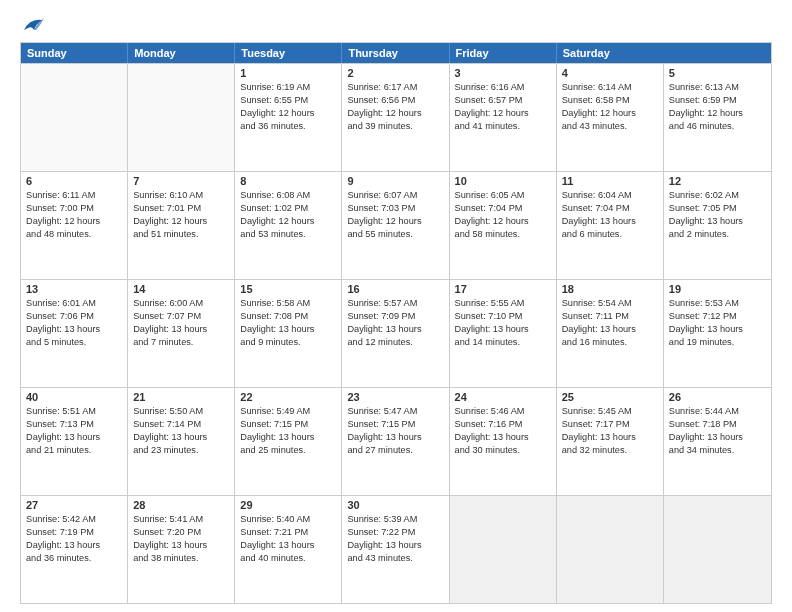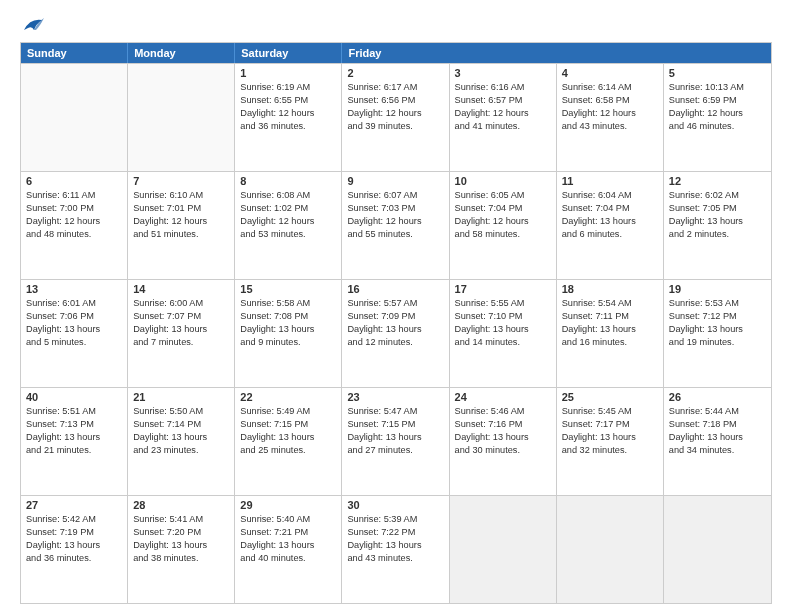--- a/index.html
+++ b/index.html
@@ -128,22 +128,24 @@
     <div class="title-section">
       <div class="calendar-title"></div>
       <div class="calendar-subtitle"></div>
     </div>
   </div>
 
   <div class="calendar">
     <div class="cal-header-row">
     <div class="cal-header-cell">Sunday</div>
         <div class="cal-header-cell">Monday</div>
+        <div class="cal-header-cell">Tuesday</div>
+        <div class="cal-header-cell">Thursday</div>
+        <div class="cal-header-cell">Friday</div>
         <div class="cal-header-cell">Saturday</div>
-        <div class="cal-header-cell">Friday</div>
       </div>
     <div class="cal-body">
     <div class="cal-week">
           <div class="cal-cell empty"></div>
           <div class="cal-cell empty"></div>
           <div class="cal-cell">
             <span class="day-num">1</span>
             <div class="day-info">
               <div>Sunrise: 6:19 AM</div>
               <div>Sunset: 6:55 PM</div>
@@ -174,21 +176,21 @@
             <div class="day-info">
               <div>Sunrise: 6:14 AM</div>
               <div>Sunset: 6:58 PM</div>
               <div>Daylight: 12 hours</div>
               <div>and 43 minutes.</div>
             </div>
           </div>
           <div class="cal-cell">
             <span class="day-num">5</span>
             <div class="day-info">
-              <div>Sunrise: 10:13 AM</div>
+              <div>Sunrise: 6:13 AM</div>
               <div>Sunset: 6:59 PM</div>
               <div>Daylight: 12 hours</div>
               <div>and 46 minutes.</div>
             </div>
           </div>
         </div>
         <div class="cal-week">
           <div class="cal-cell">
             <span class="day-num">6</span>
             <div class="day-info">

